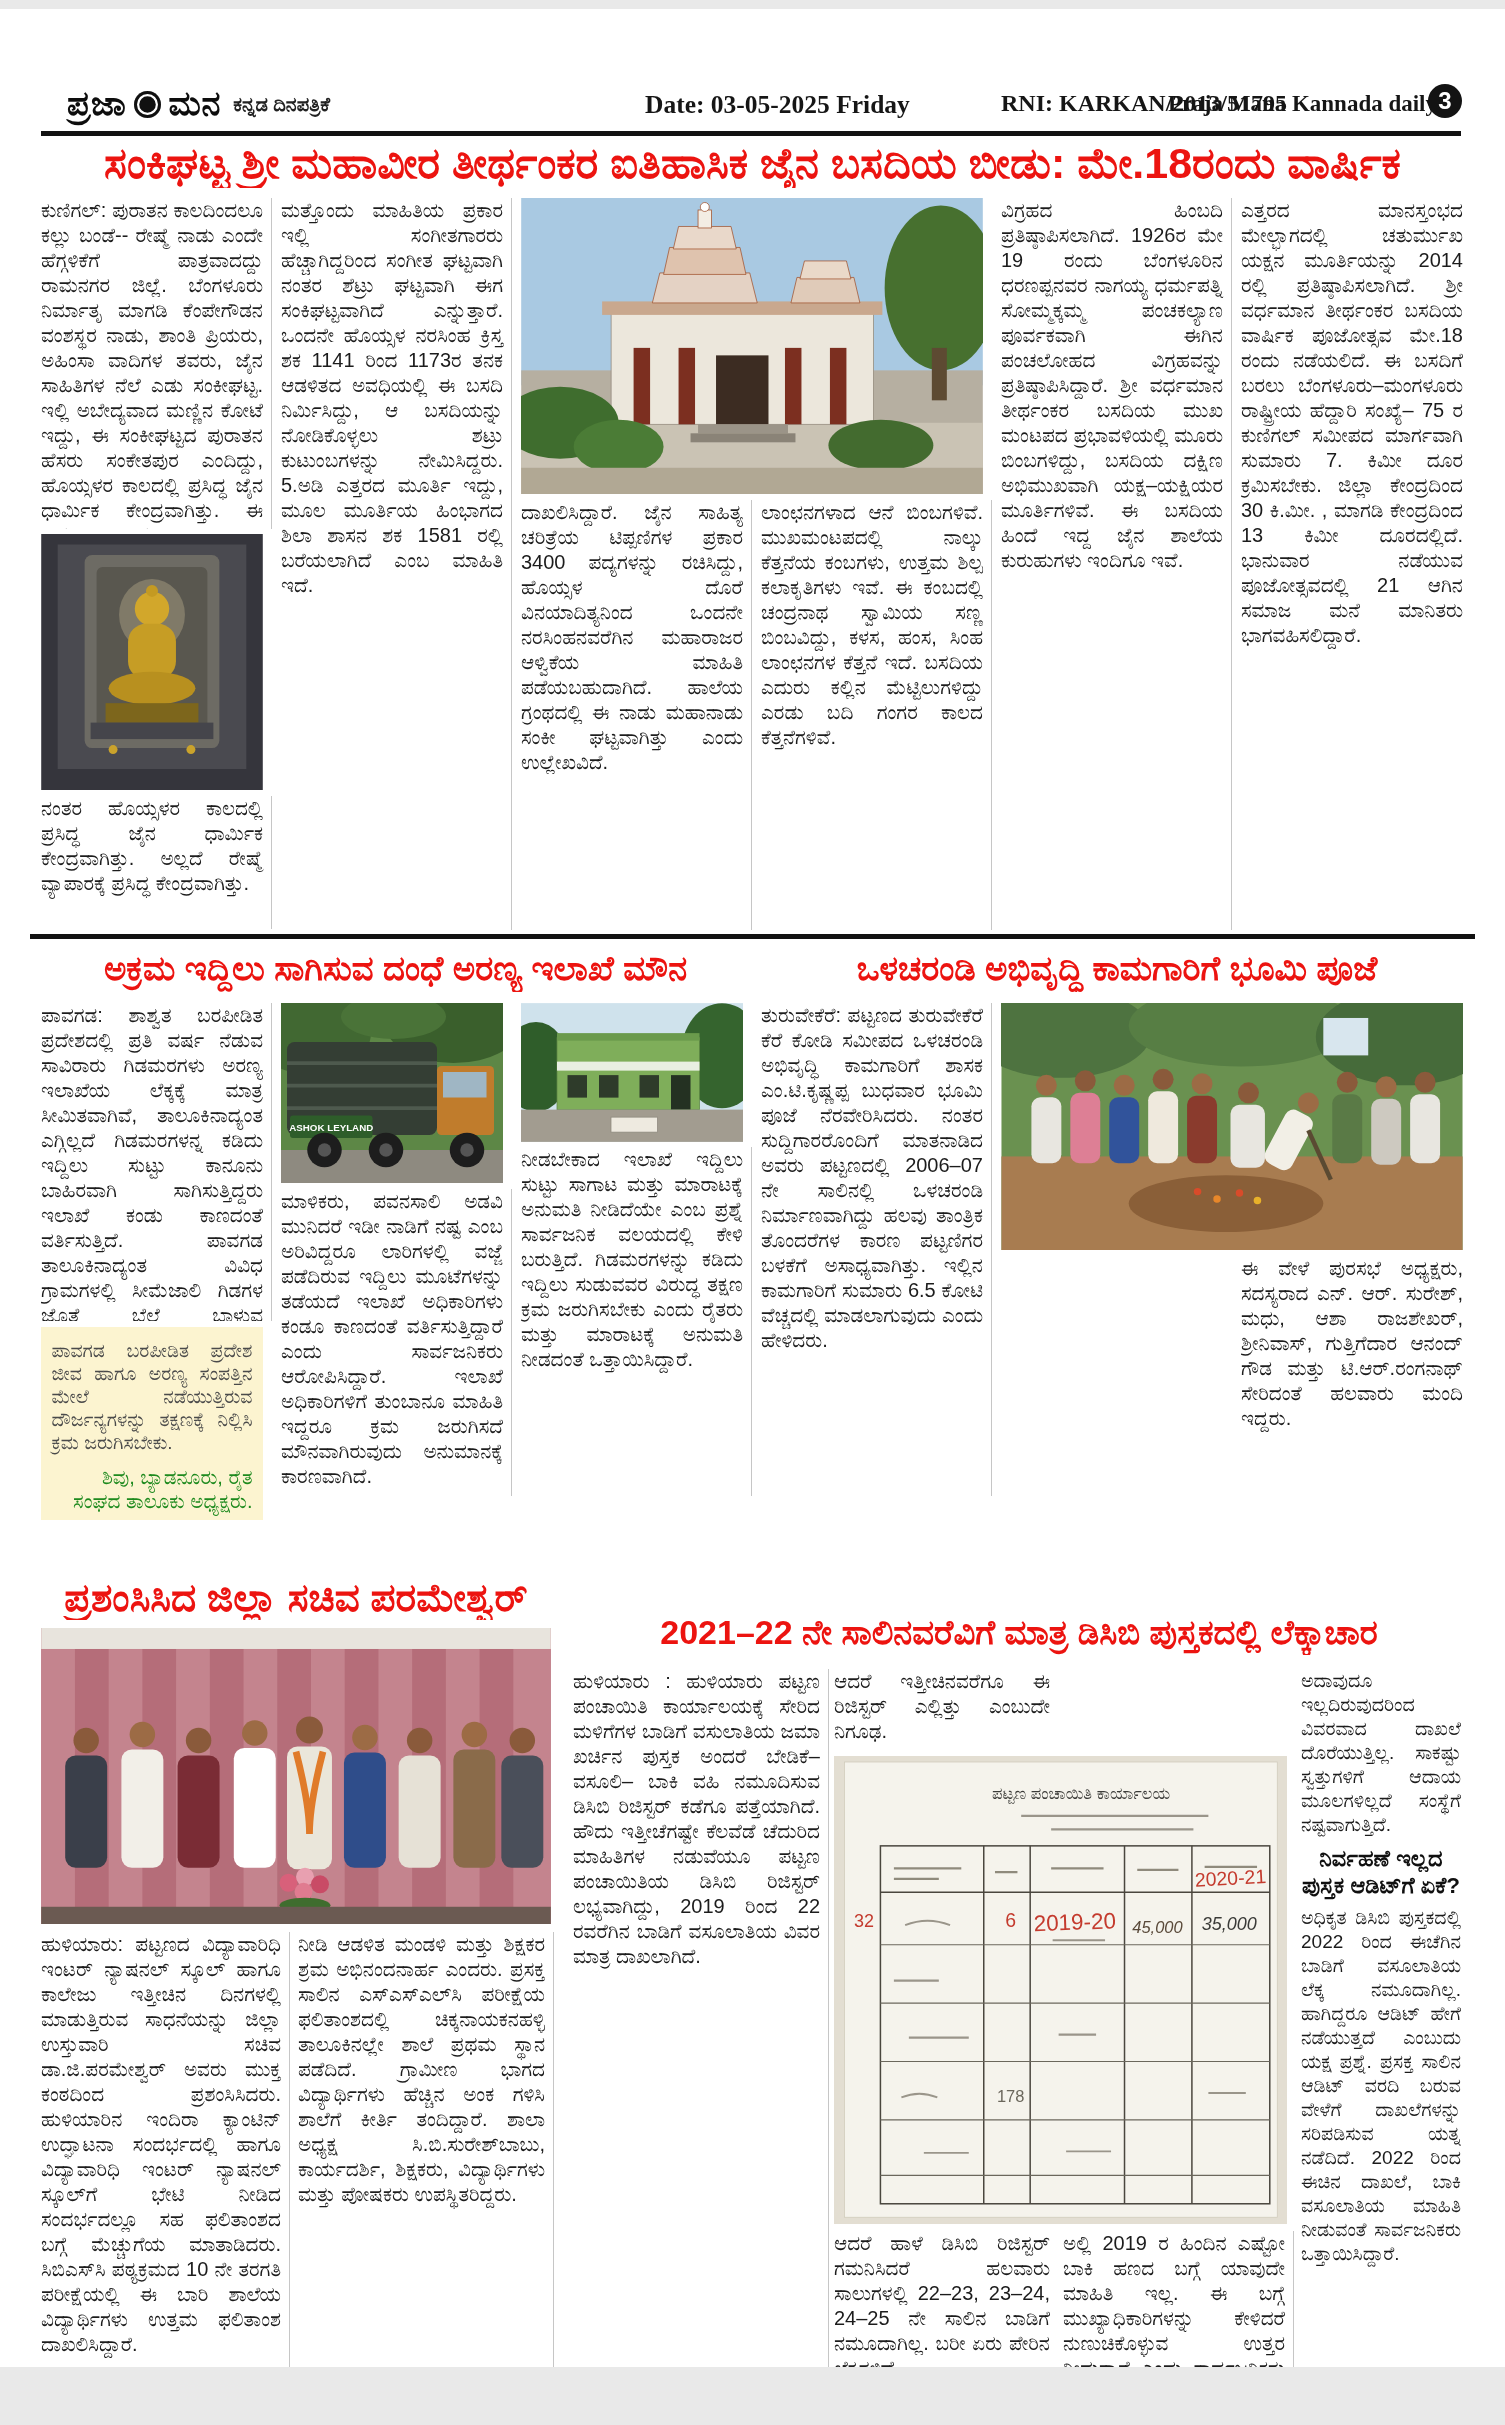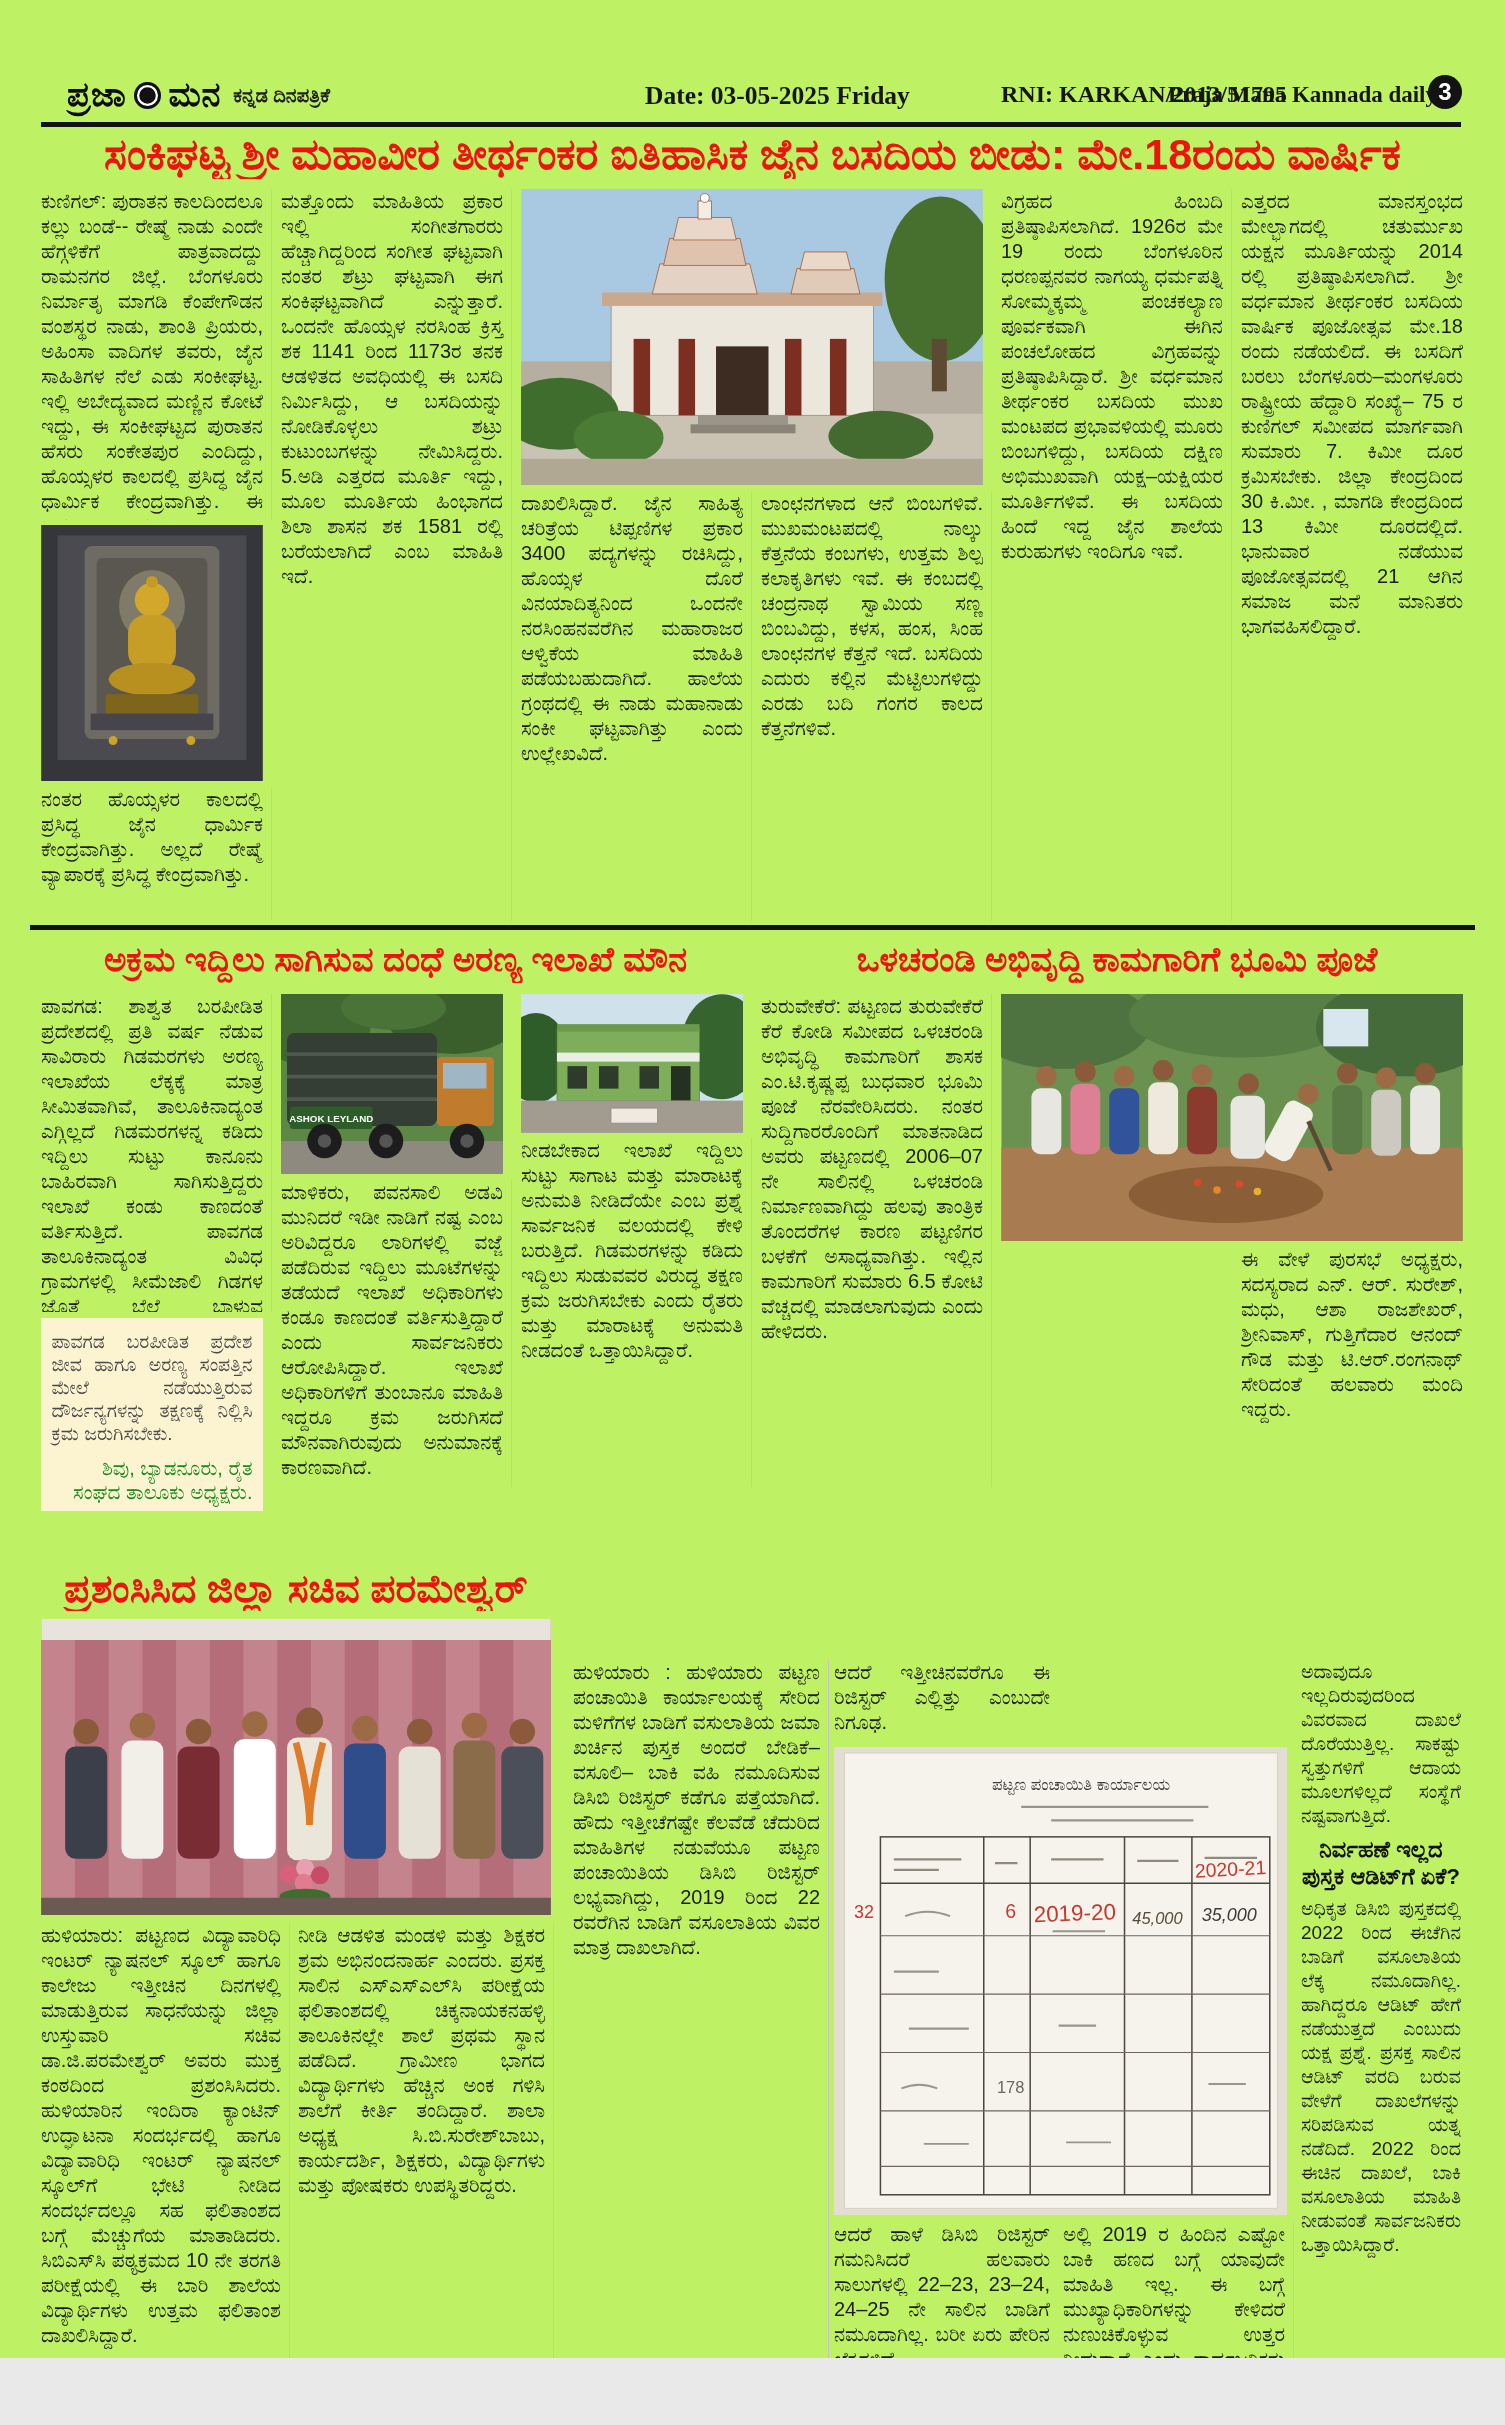--- a/index.html
+++ b/index.html
@@ -1,17 +1,17 @@
 <!DOCTYPE html>
 <html style="font-size:12px"><head>
 <meta charset="utf-8">
 <style>
   html,body{margin:0;padding:0;background:#e9e9e9}
-  .page{position:relative;width:1505px;height:2358px;background:#bef264;
-        font-family:"Liberation Sans","DejaVu Sans",sans-serif;color:#161616;overflow:hidden;margin:0 auto}
+  .page{position:relative;width:1505px;height:2358px;background:#ffffff;
+        font-family:"Liberation Sans","DejaVu Sans",sans-serif;color:#161616;overflow:hidden;margin:9px auto}
   .abs{position:absolute}
   .col{position:absolute;overflow:hidden;font-size:20px;line-height:25px;
        text-align:justify;color:#1c1c1c;word-break:break-word}
   .vr{border-right:0.7px solid #c6c6c6;padding-right:7.5px}
   .serifb{font-family:"Liberation Serif","DejaVu Serif",serif;font-weight:bold}
   .rule{position:absolute;background:#121212}
   .hl{position:absolute;font-weight:bold;text-align:center;overflow:hidden}
   .hl-red{color:#ec1410}
   .hl-black{color:#0f0f0f}
   .logo-wrap{position:absolute;display:flex;align-items:center;gap:7.5px}
@@ -245,20 +245,21 @@
         <circle cx="372" cy="342" r="12" fill="#c94b66"></circle>
           <circle cx="350" cy="352" r="12" fill="#e07b90"></circle>
         <ellipse cx="352" cy="370" rx="34" ry="10" fill="#3f6d2e"></ellipse>
       </g>
       <rect y="372" width="680" height="23" fill="#6b5a52"></rect>
     </svg>
   </div>
   <div class="col vr" style="left:41px;top:1923px;width:240px;height:495px">ಹುಳಿಯಾರು: ಪಟ್ಟಣದ ವಿದ್ಯಾವಾರಿಧಿ ಇಂಟರ್ ನ್ಯಾಷನಲ್ ಸ್ಕೂಲ್ ಹಾಗೂ ಕಾಲೇಜು ಇತ್ತೀಚಿನ ದಿನಗಳಲ್ಲಿ ಮಾಡುತ್ತಿರುವ ಸಾಧನೆಯನ್ನು ಜಿಲ್ಲಾ ಉಸ್ತುವಾರಿ ಸಚಿವ ಡಾ.ಜಿ.ಪರಮೇಶ್ವರ್ ಅವರು ಮುಕ್ತ ಕಂಠದಿಂದ ಪ್ರಶಂಸಿಸಿದರು. ಹುಳಿಯಾರಿನ ಇಂದಿರಾ ಕ್ಯಾಂಟಿನ್ ಉದ್ಘಾಟನಾ ಸಂದರ್ಭದಲ್ಲಿ ಹಾಗೂ ವಿದ್ಯಾವಾರಿಧಿ ಇಂಟರ್ ನ್ಯಾಷನಲ್ ಸ್ಕೂಲ್‌ಗೆ ಭೇಟಿ ನೀಡಿದ ಸಂದರ್ಭದಲ್ಲೂ ಸಹ ಫಲಿತಾಂಶದ ಬಗ್ಗೆ ಮೆಚ್ಚುಗೆಯ ಮಾತಾಡಿದರು. ಸಿಬಿಎಸ್‌ಸಿ ಪಠ್ಯಕ್ರಮದ 10 ನೇ ತರಗತಿ ಪರೀಕ್ಷೆಯಲ್ಲಿ ಈ ಬಾರಿ ಶಾಲೆಯ ವಿದ್ಯಾರ್ಥಿಗಳು ಉತ್ತಮ ಫಲಿತಾಂಶ ದಾಖಲಿಸಿದ್ದಾರೆ.</div>
   <div class="col vr" style="left:298px;top:1923px;width:247px;height:495px">ನೀಡಿ ಆಡಳಿತ ಮಂಡಳಿ ಮತ್ತು ಶಿಕ್ಷಕರ ಶ್ರಮ ಅಭಿನಂದನಾರ್ಹ ಎಂದರು. ಪ್ರಸಕ್ತ ಸಾಲಿನ ಎಸ್‌ಎಸ್‌ಎಲ್‌ಸಿ ಪರೀಕ್ಷೆಯ ಫಲಿತಾಂಶದಲ್ಲಿ ಚಿಕ್ಕನಾಯಕನಹಳ್ಳಿ ತಾಲೂಕಿನಲ್ಲೇ ಶಾಲೆ ಪ್ರಥಮ ಸ್ಥಾನ ಪಡೆದಿದೆ. ಗ್ರಾಮೀಣ ಭಾಗದ ವಿದ್ಯಾರ್ಥಿಗಳು ಹೆಚ್ಚಿನ ಅಂಕ ಗಳಿಸಿ ಶಾಲೆಗೆ ಕೀರ್ತಿ ತಂದಿದ್ದಾರೆ. ಶಾಲಾ ಅಧ್ಯಕ್ಷ ಸಿ.ಬಿ.ಸುರೇಶ್‌ಬಾಬು, ಕಾರ್ಯದರ್ಶಿ, ಶಿಕ್ಷಕರು, ವಿದ್ಯಾರ್ಥಿಗಳು ಮತ್ತು ಪೋಷಕರು ಉಪಸ್ಥಿತರಿದ್ದರು.</div>
 
+  <div class="hl hl-red" style="left:577px;top:1603px;width:884px;height:43px;font-size:34px;line-height:40px">2021–22 ನೇ ಸಾಲಿನವರೆವಿಗೆ ಮಾತ್ರ ಡಿಸಿಬಿ ಪುಸ್ತಕದಲ್ಲಿ ಲೆಕ್ಕಾಚಾರ</div>
 
   <div class="col vr" style="left:573px;top:1660px;width:247px;height:757px">ಹುಳಿಯಾರು : ಹುಳಿಯಾರು ಪಟ್ಟಣ ಪಂಚಾಯಿತಿ ಕಾರ್ಯಾಲಯಕ್ಕೆ ಸೇರಿದ ಮಳಿಗೆಗಳ ಬಾಡಿಗೆ ವಸುಲಾತಿಯ ಜಮಾ ಖರ್ಚಿನ ಪುಸ್ತಕ ಅಂದರೆ ಬೇಡಿಕೆ– ವಸೂಲಿ– ಬಾಕಿ ವಹಿ ನಮೂದಿಸುವ ಡಿಸಿಬಿ ರಿಜಿಸ್ಟರ್ ಕಡೆಗೂ ಪತ್ತೆಯಾಗಿದೆ. ಹೌದು ಇತ್ತೀಚೆಗಷ್ಟೇ ಕೆಲವೆಡೆ ಚೆದುರಿದ ಮಾಹಿತಿಗಳ ನಡುವೆಯೂ ಪಟ್ಟಣ ಪಂಚಾಯಿತಿಯ ಡಿಸಿಬಿ ರಿಜಿಸ್ಟರ್ ಲಭ್ಯವಾಗಿದ್ದು, 2019 ರಿಂದ 22 ರವರೆಗಿನ ಬಾಡಿಗೆ ವಸೂಲಾತಿಯ ವಿವರ ಮಾತ್ರ ದಾಖಲಾಗಿದೆ.</div>
 
   <div class="col" style="left:834px;top:1660px;width:216px;height:81px">ಆದರೆ ಇತ್ತೀಚಿನವರೆಗೂ ಈ ರಿಜಿಸ್ಟರ್ ಎಲ್ಲಿತ್ತು ಎಂಬುದೇ ನಿಗೂಢ.</div>
 
   <div class="abs" style="left:834px;top:1747px">
     <svg width="453" height="468" viewBox="0 0 605 625">
       <rect width="605" height="625" fill="#e3ded2"></rect>
       <rect x="14" y="8" width="578" height="608" fill="#f5f3ec" stroke="#cfcabb"></rect>
       <text x="330" y="58" text-anchor="middle" font-size="22" fill="#3b3b38">ಪಟ್ಟಣ ಪಂಚಾಯಿತಿ ಕಾರ್ಯಾಲಯ</text>

